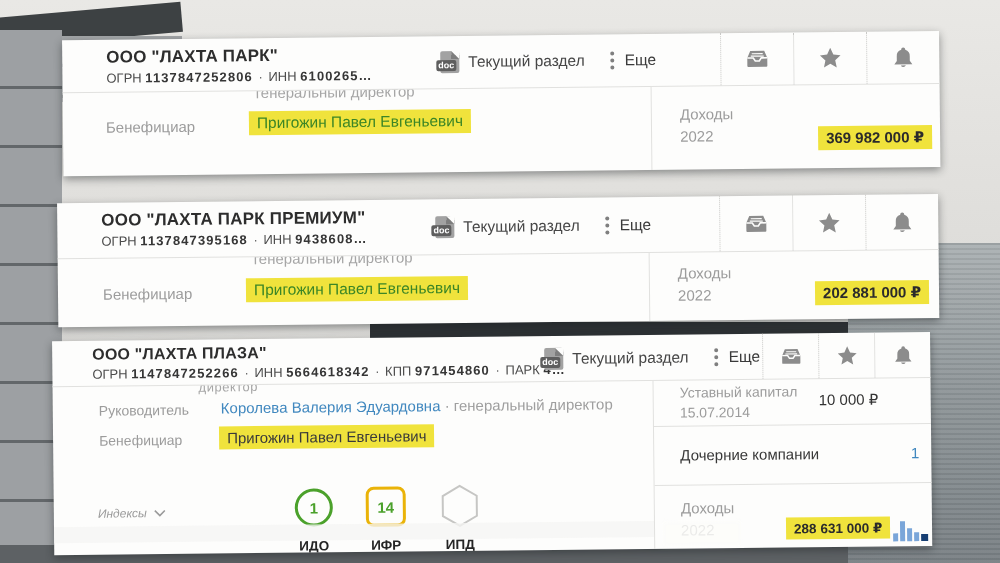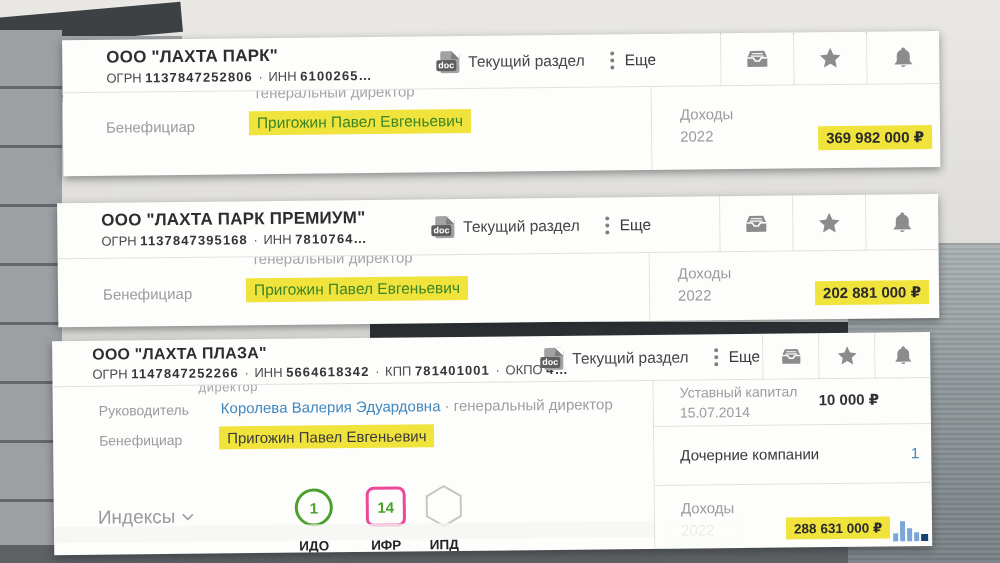--- a/index.html
+++ b/index.html
@@ -84,47 +84,47 @@
   .role{color:#9f9f9f;}
 
   
   .inc-label{position:absolute;left:28px;font-size:15px;color:#9c9c9c;line-height:22px;}
   .value-chip{position:absolute;font-weight:bold;font-size:15px;color:#2b2b2b;}
 
   
   .sec{position:absolute;left:0;right:0;box-sizing:border-box;}
   .sec-b{border-bottom:1px solid #e1e1df;}
   .cap-label{position:absolute;left:26px;top:2px;font-size:14px;color:#9c9c9c;line-height:20px;white-space:nowrap;}
-  .cap-value{position:absolute;left:165px;top:12px;font-size:15px;font-weight:bold;color:#333;}
+  .cap-value{position:absolute;left:165px;top:12px;font-size:15px;font-weight:normal;color:#333;}
   .sub-label{position:absolute;left:26px;top:20px;font-size:15px;color:#383838;white-space:nowrap;}
   .sub-count{position:absolute;right:12px;top:20px;font-size:15px;color:#4188bf;cursor:pointer;}
   .inc3-chip{position:absolute;left:131px;top:33px;font-size:13.5px;}
   .trend-icon{position:absolute;left:238px;top:36px;width:40px;height:22px;display:flex;align-items:flex-end;gap:2px;}
   .trend-icon b{display:block;width:5px;background:#7aa6d9;}
   .trend-icon b:nth-child(1){height:8px;}
   .trend-icon b:nth-child(2){height:20px;}
   .trend-icon b:nth-child(3){height:13px;}
   .trend-icon b:nth-child(4){height:9px;}
   .trend-icon b:nth-child(5){height:7px;width:7px;background:#173f73;}
   .blur-smear{position:absolute;left:8px;top:36px;width:78px;height:24px;
       background:rgba(252,252,250,.82);filter:blur(2px);}
 
   
-  .indices-label{position:absolute;left:44px;top:120px;font-size:19px;color:#9a9a9a;
-      display:flex;align-items:center;gap:7px;cursor:pointer;}
+  .indices-label{position:absolute;left:44px;top:120px;font-size:12px;color:#9a9a9a;
+      display:flex;align-items:center;gap:7px;cursor:pointer;font-style:italic;}
   .index-item{position:absolute;top:100px;width:60px;text-align:center;cursor:pointer;}
   .index-item .glyph{height:46px;display:flex;align-items:center;justify-content:center;}
   .index-item .ilabel{margin-top:8px;font-size:13.5px;font-weight:bold;color:#242424;}
   .risk-donut{width:46px;height:46px;border-radius:50%;
       background:radial-gradient(closest-side,#fdfdfc 0 32%,transparent 33%),
                  conic-gradient(from 95deg,#fdfdfc 0 9%,#4ba12b 9% 97%,#fdfdfc 97% 100%);}
   .ring-badge{width:38px;height:38px;border-radius:50%;border:3px solid #4ba12b;
       display:flex;align-items:center;justify-content:center;
       font-size:15px;font-weight:bold;color:#4ba12b;box-sizing:border-box;}
-  .square-badge{width:40px;height:40px;border-radius:8px;border:3px solid #ec4899;
+  .square-badge{width:40px;height:40px;border-radius:8px;border:3px solid #eab308;
       display:flex;align-items:center;justify-content:center;
       font-size:15px;font-weight:bold;color:#4ba12b;box-sizing:border-box;}
   .overlay-strip{position:absolute;left:0;right:-280px;top:140px;height:16px;
       background:rgba(245,245,243,.78);}
 </style>
 </head>
 <body>
 
 <div class="bg bg-sky"></div>
 <div class="bg bg-roof"></div>
@@ -199,21 +199,21 @@
 
 <div class="card" id="card2">
   <div class="card-header">
     <div class="head-left">
       <div class="title">ООО "ЛАХТА ПАРК ПРЕМИУМ"</div>
       <div class="reg">
         <span>ОГРН</span>
         <span class="reg-num">1137847395168</span>
         <span class="reg-sep">·</span>
         <span>ИНН</span>
-        <span class="reg-num">7810764…</span>
+        <span class="reg-num">9438608…</span>
       </div>
     </div>
     <div class="head-actions">
       <div class="section-group">
         <span class="doc-icon">
             <i>doc</i>
           </span>
         <span class="section-label">Текущий раздел</span>
       </div>
       <div class="more-group">
@@ -265,23 +265,23 @@
     <div class="head-left">
       <div class="title">ООО "ЛАХТА ПЛАЗА"</div>
       <div class="reg">
         <span>ОГРН</span>
         <span class="reg-num">1147847252266</span>
         <span class="reg-sep">·</span>
         <span>ИНН</span>
         <span class="reg-num">5664618342</span>
         <span class="reg-sep">·</span>
         <span>КПП</span>
-        <span class="reg-num">781401001</span>
-        <span class="reg-sep">·</span>
-        <span>ОКПО</span>
+        <span class="reg-num">971454860</span>
+        <span class="reg-sep">·</span>
+        <span>ПАРК</span>
         <span class="reg-num">4…</span>
       </div>
     </div>
     <div class="head-actions">
       <div class="section-group">
         <span class="doc-icon">
             <i>doc</i>
           </span>
         <span class="section-label">Текущий раздел</span>
       </div>
@@ -338,21 +338,21 @@
             <div class="ring-badge">1</div>
           </div>
         <div class="ilabel">ИДО</div>
       </div>
       <div class="index-item" style="left:302px;">
         <div class="glyph">
             <div class="square-badge">14</div>
           </div>
         <div class="ilabel">ИФР</div>
       </div>
-      <div class="index-item" style="left:360px;">
+      <div class="index-item" style="left:376px;">
         <div class="glyph">
           <svg width="46" height="46" viewBox="0 0 46 46">
             <polygon points="23,3 40,13 40,33 23,43 6,33 6,13" fill="none" stroke="#c6c6c4" stroke-width="2"></polygon>
           </svg>
         </div>
         <div class="ilabel">ИПД</div>
       </div>
       <div class="overlay-strip"></div>
     </div>
 

